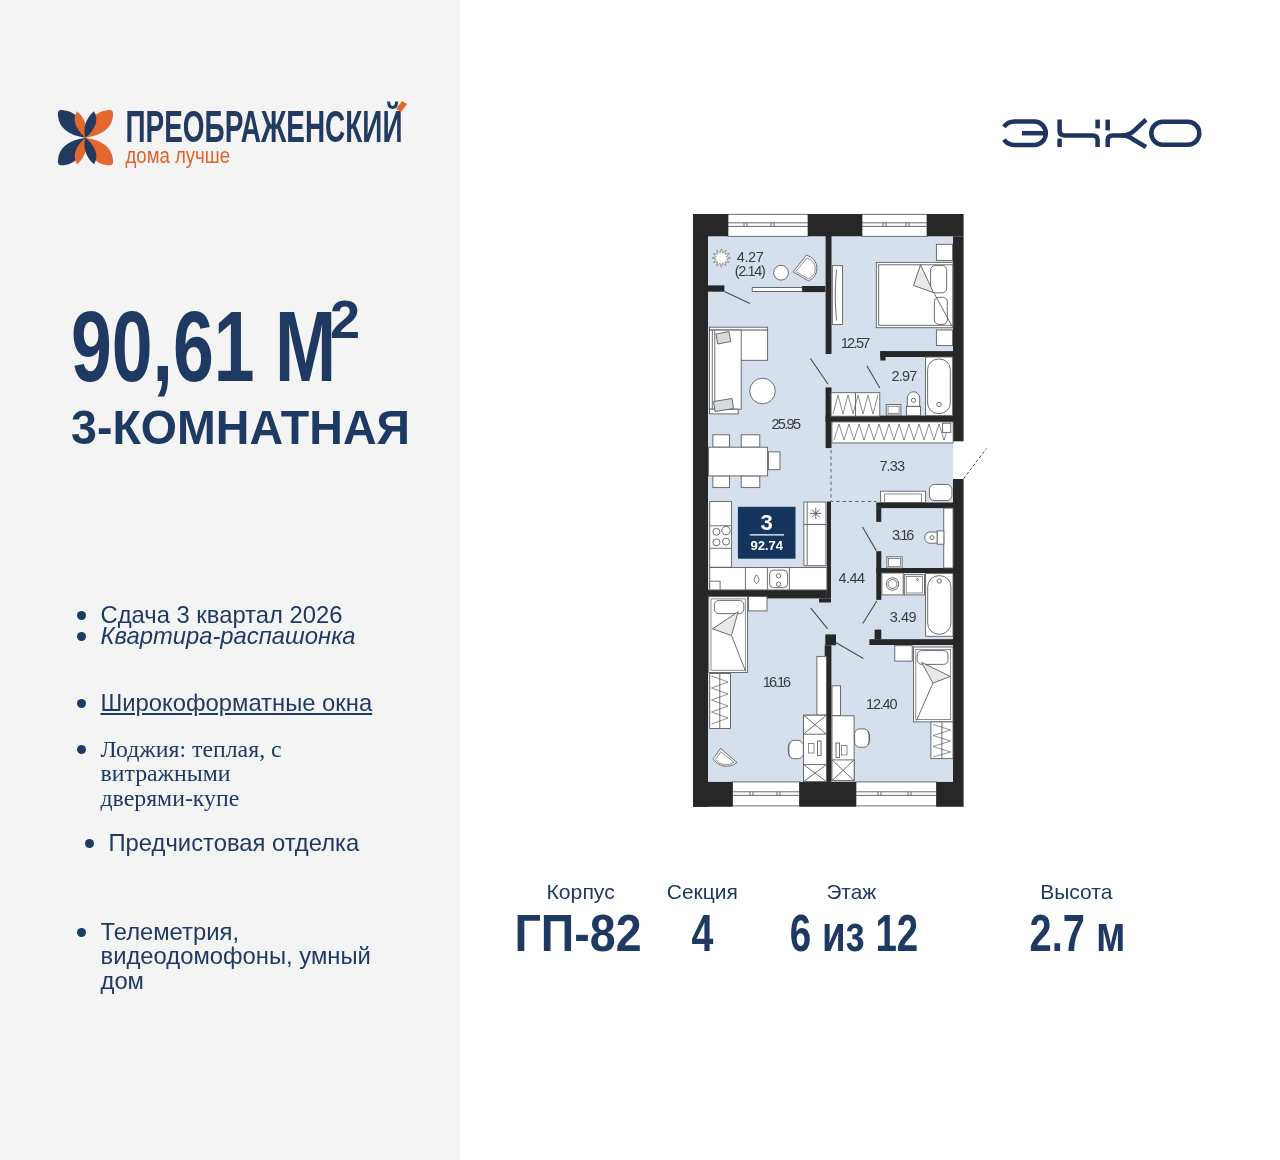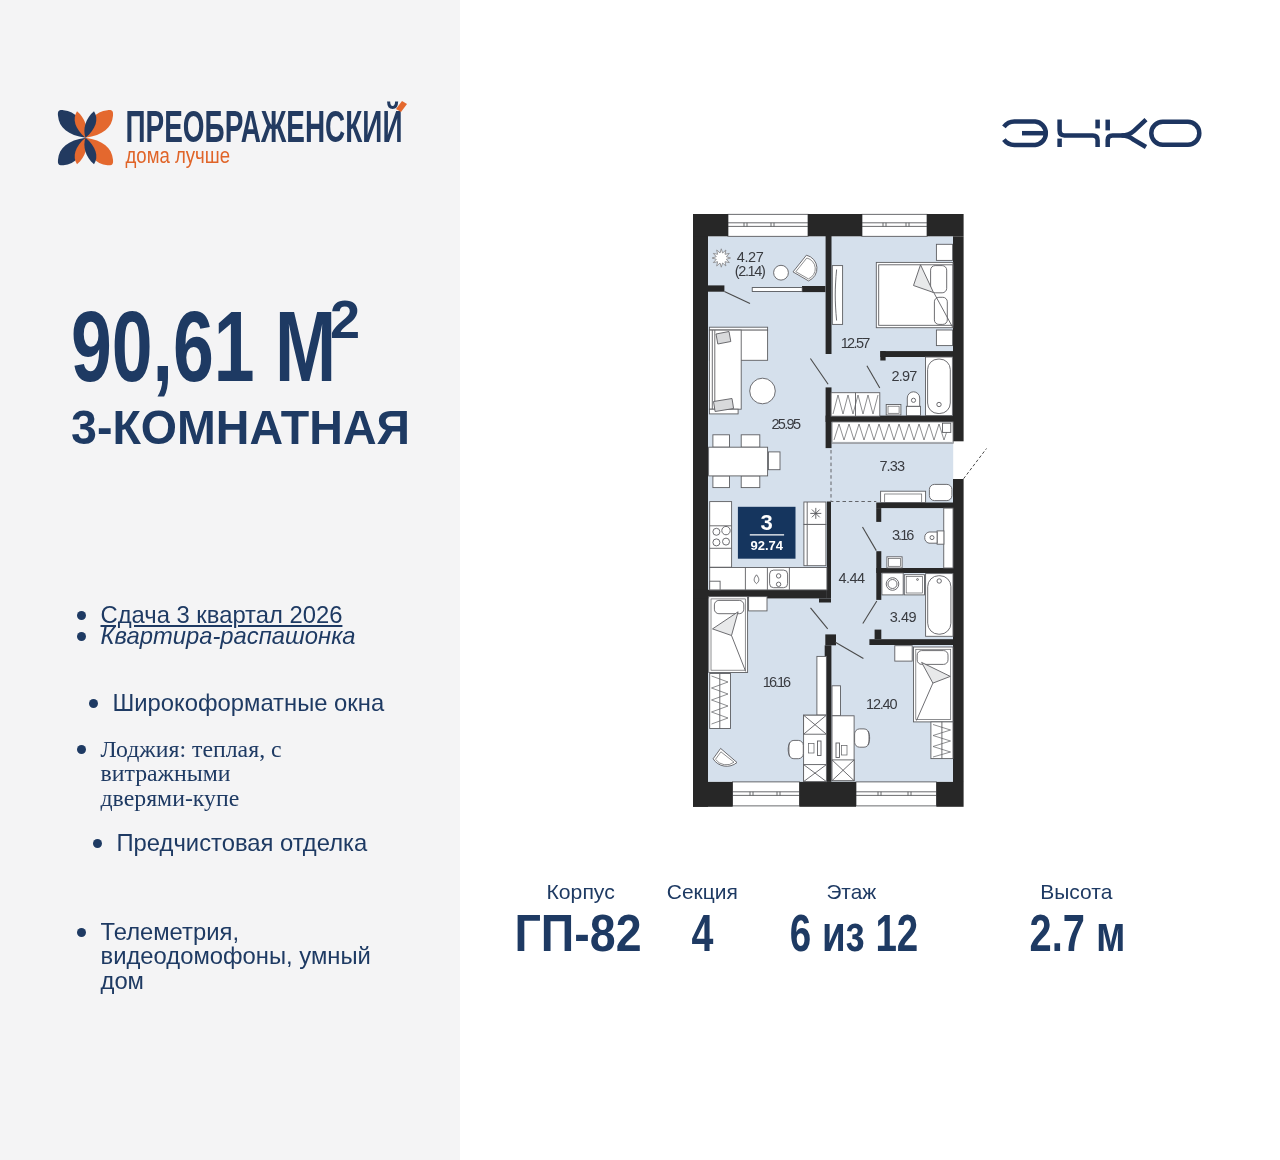--- a/index.html
+++ b/index.html
@@ -46,29 +46,29 @@
 
   <text x="71" y="100.5" fill="#1e3a63" font-size="101" font-weight="bold" textLength="265" lengthAdjust="spacingAndGlyphs">90,61 М</text>
 
   <text x="330" y="57.5" fill="#1e3a63" font-size="54" font-weight="bold">2</text>
 
   <text x="71" y="163.5" fill="#1e3a63" font-size="47.4" font-weight="bold" textLength="339" lengthAdjust="spacingAndGlyphs">3-КОМНАТНАЯ</text>
 </svg>
 
 <div class="abs navy" style="left:72px;top:0;width:360px;font-size:23.8px;line-height:24.3px;">
 
-  <div style="position:absolute;left:0;top:603px;padding-left:28.5px;text-decoration:underline;"><span style="position:absolute;left:5px;top:8px;width:9px;height:9px;border-radius:50%;background:#1e3a63;"></span>Сдача 3 квартал 2026</div>
+  <div style="position:absolute;left:0;top:603px;padding-left:28.5px;"><span style="position:absolute;left:5px;top:8px;width:9px;height:9px;border-radius:50%;background:#1e3a63;"></span>Сдача 3 квартал 2026</div>
 
   <div style="position:absolute;left:0;top:624px;padding-left:28.5px;font-style:italic;"><span style="position:absolute;left:5px;top:8px;width:9px;height:9px;border-radius:50%;background:#1e3a63;"></span>Квартира-распашонка</div>
 
-  <div style="position:absolute;left:12px;top:690.5px;padding-left:28.5px;"><span style="position:absolute;left:5px;top:8px;width:9px;height:9px;border-radius:50%;background:#1e3a63;"></span>Широкоформатные окна</div>
+  <div style="position:absolute;left:0;top:690.5px;padding-left:28.5px;text-decoration:underline;"><span style="position:absolute;left:5px;top:8px;width:9px;height:9px;border-radius:50%;background:#1e3a63;"></span>Широкоформатные окна</div>
 
   <div style="position:absolute;left:0;top:737px;padding-left:28.5px;font-family:Liberation Serif, serif;"><span style="position:absolute;left:5px;top:8px;width:9px;height:9px;border-radius:50%;background:#1e3a63;"></span>Лоджия: теплая, с<br>витражными<br>дверями-купе</div>
 
-  <div style="position:absolute;left:16px;top:830.5px;padding-left:28.5px;"><span style="position:absolute;left:5px;top:8px;width:9px;height:9px;border-radius:50%;background:#1e3a63;"></span>Предчистовая отделка</div>
+  <div style="position:absolute;left:8px;top:830.5px;padding-left:28.5px;"><span style="position:absolute;left:5px;top:8px;width:9px;height:9px;border-radius:50%;background:#1e3a63;"></span>Предчистовая отделка</div>
 
   <div style="position:absolute;left:0;top:920px;padding-left:28.5px;"><span style="position:absolute;left:5px;top:8px;width:9px;height:9px;border-radius:50%;background:#1e3a63;"></span>Телеметрия,<br>видеодомофоны, умный<br>дом</div>
 </div>
 
 <svg class="abs" style="left:1000px;top:115px;" width="204" height="36" viewBox="1000 115 204 36" fill="none" stroke="#1d3560" stroke-width="4.5">
 
   <path d="M1003.9,126.9 A 13.6,13.6 0 0 1 1016,121.6 L1035.2,121.6 A 11.7,11.7 0 0 1 1035.2,144.9 L1016,144.9 A 13.6,13.6 0 0 1 1003.9,139.6"></path>
   <path d="M1022,133.2 L1046.5,133.2"></path>
 
   <path d="M1059.6,119.6 L1059.6,130.6 Q1059.6,135.4 1064.4,135.4 L1092.8,135.4 Q1097.6,135.4 1097.6,140.2 L1097.6,147"></path>

